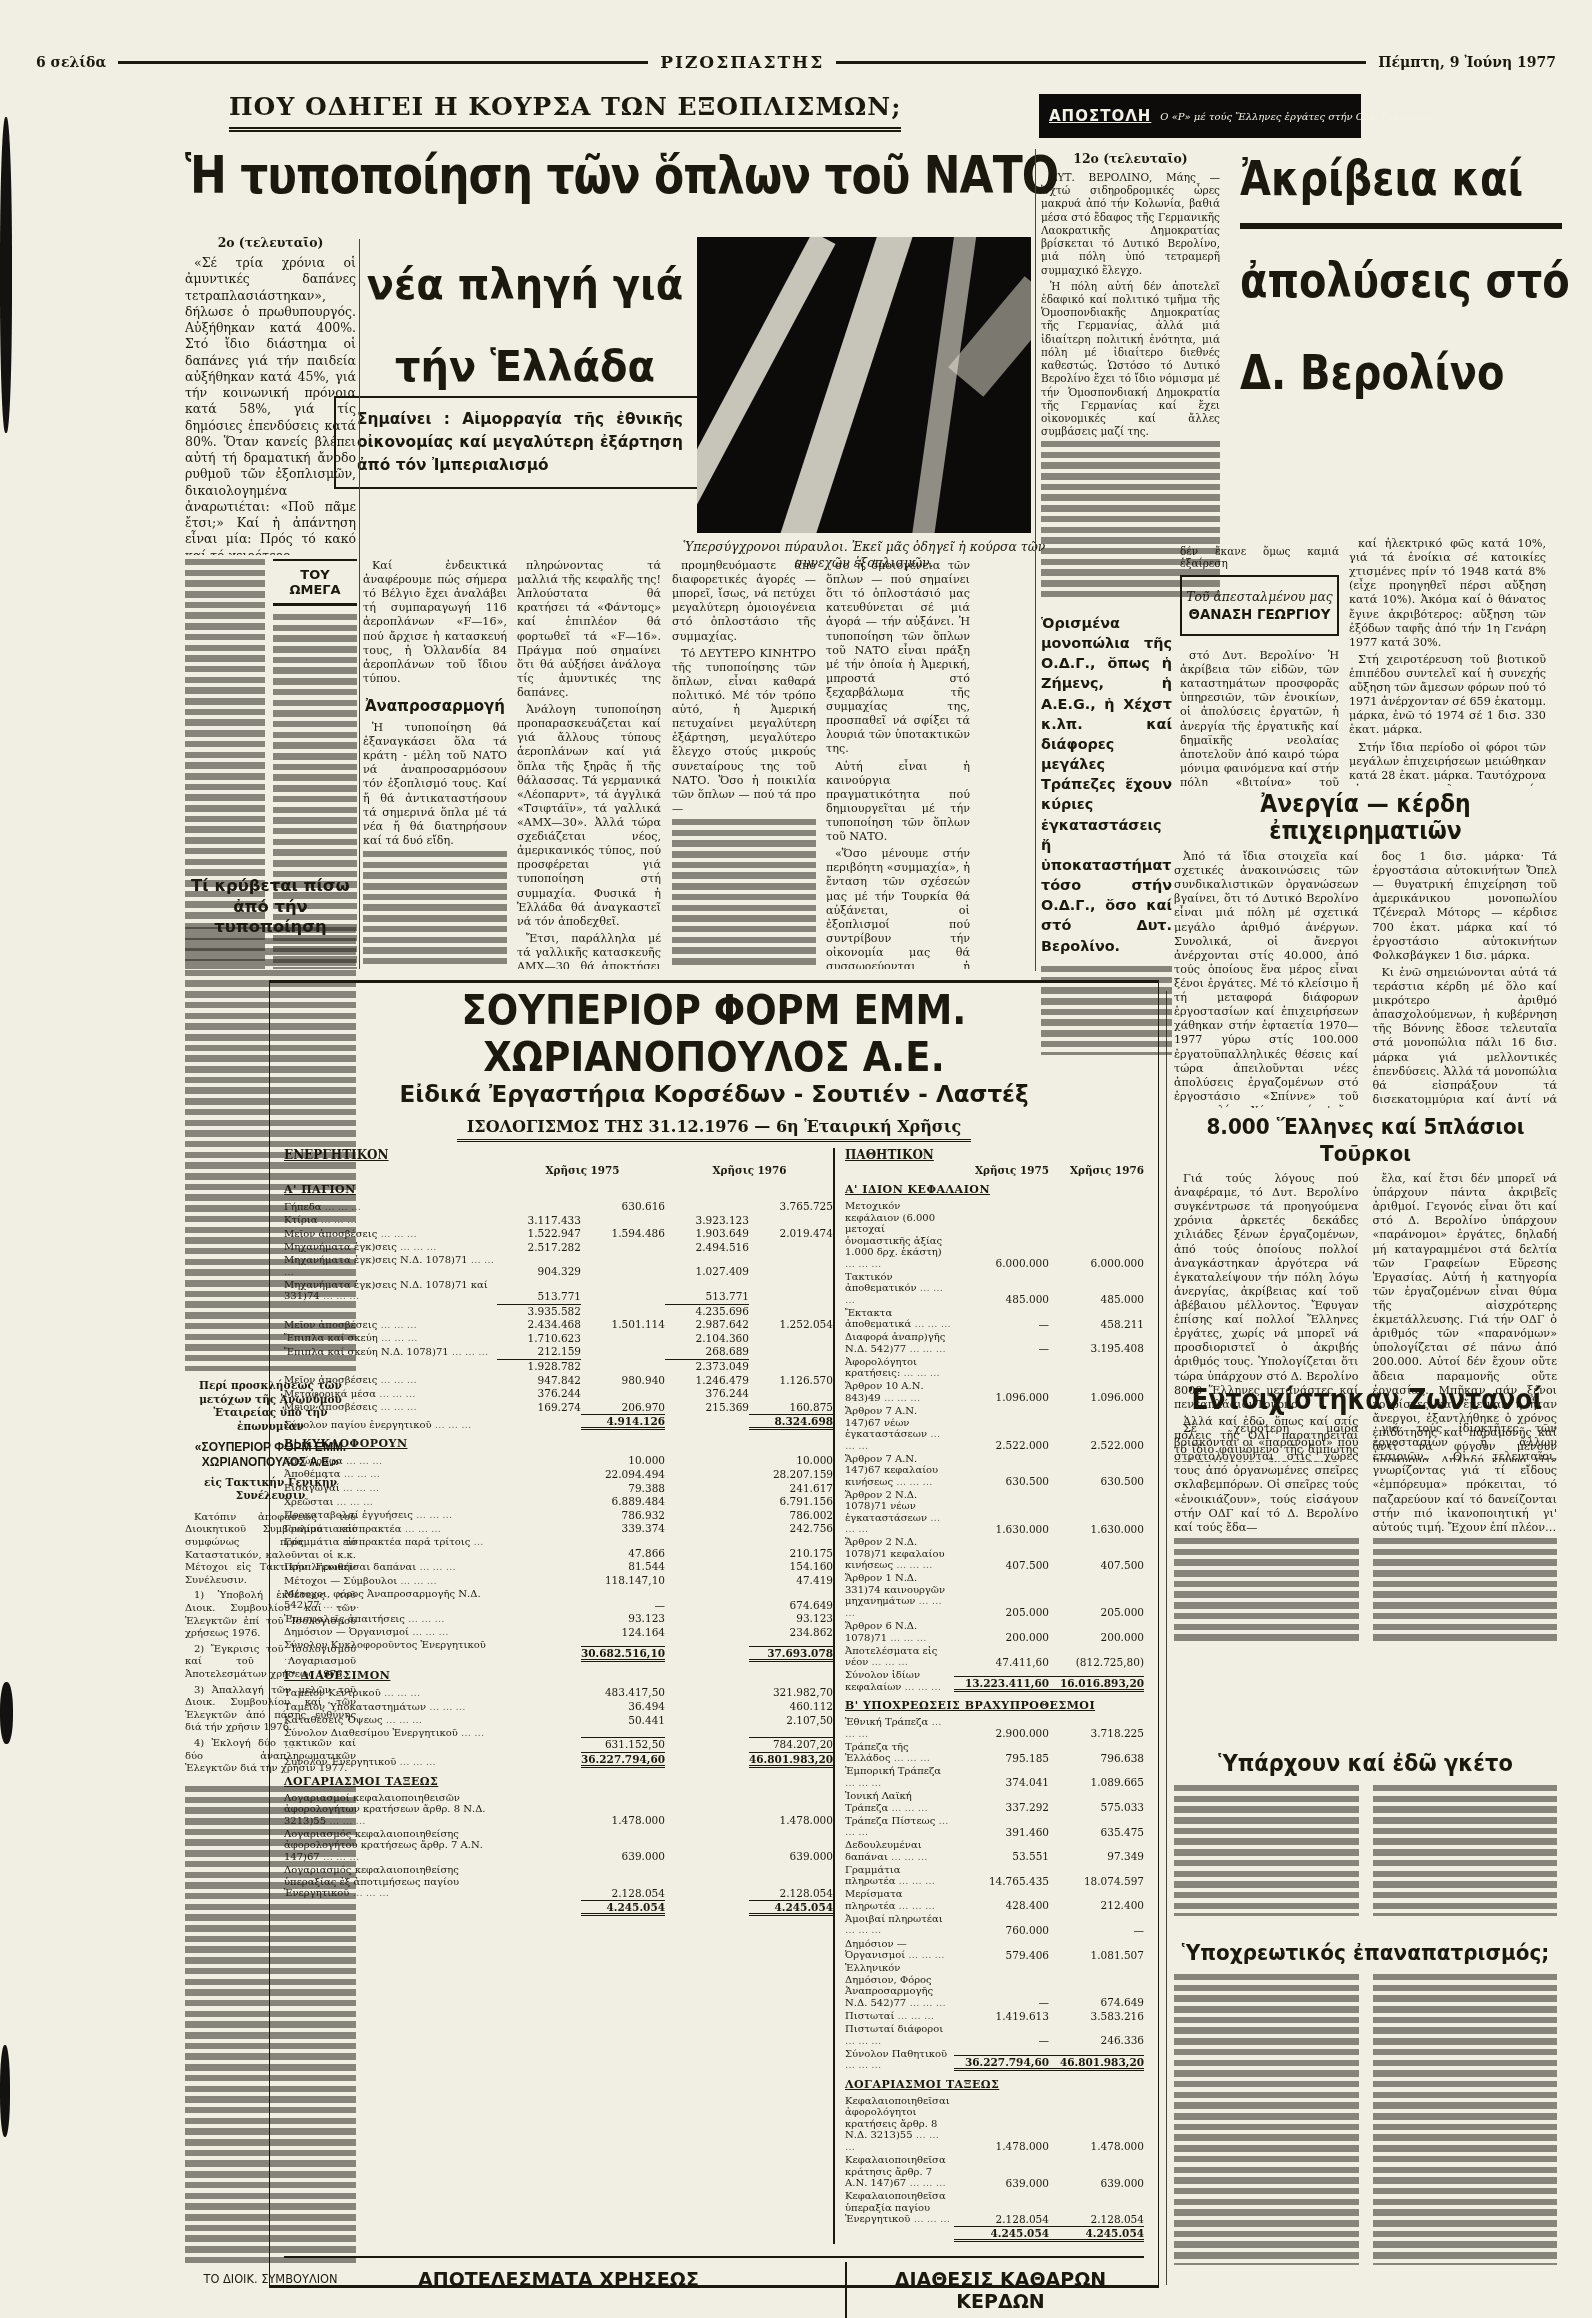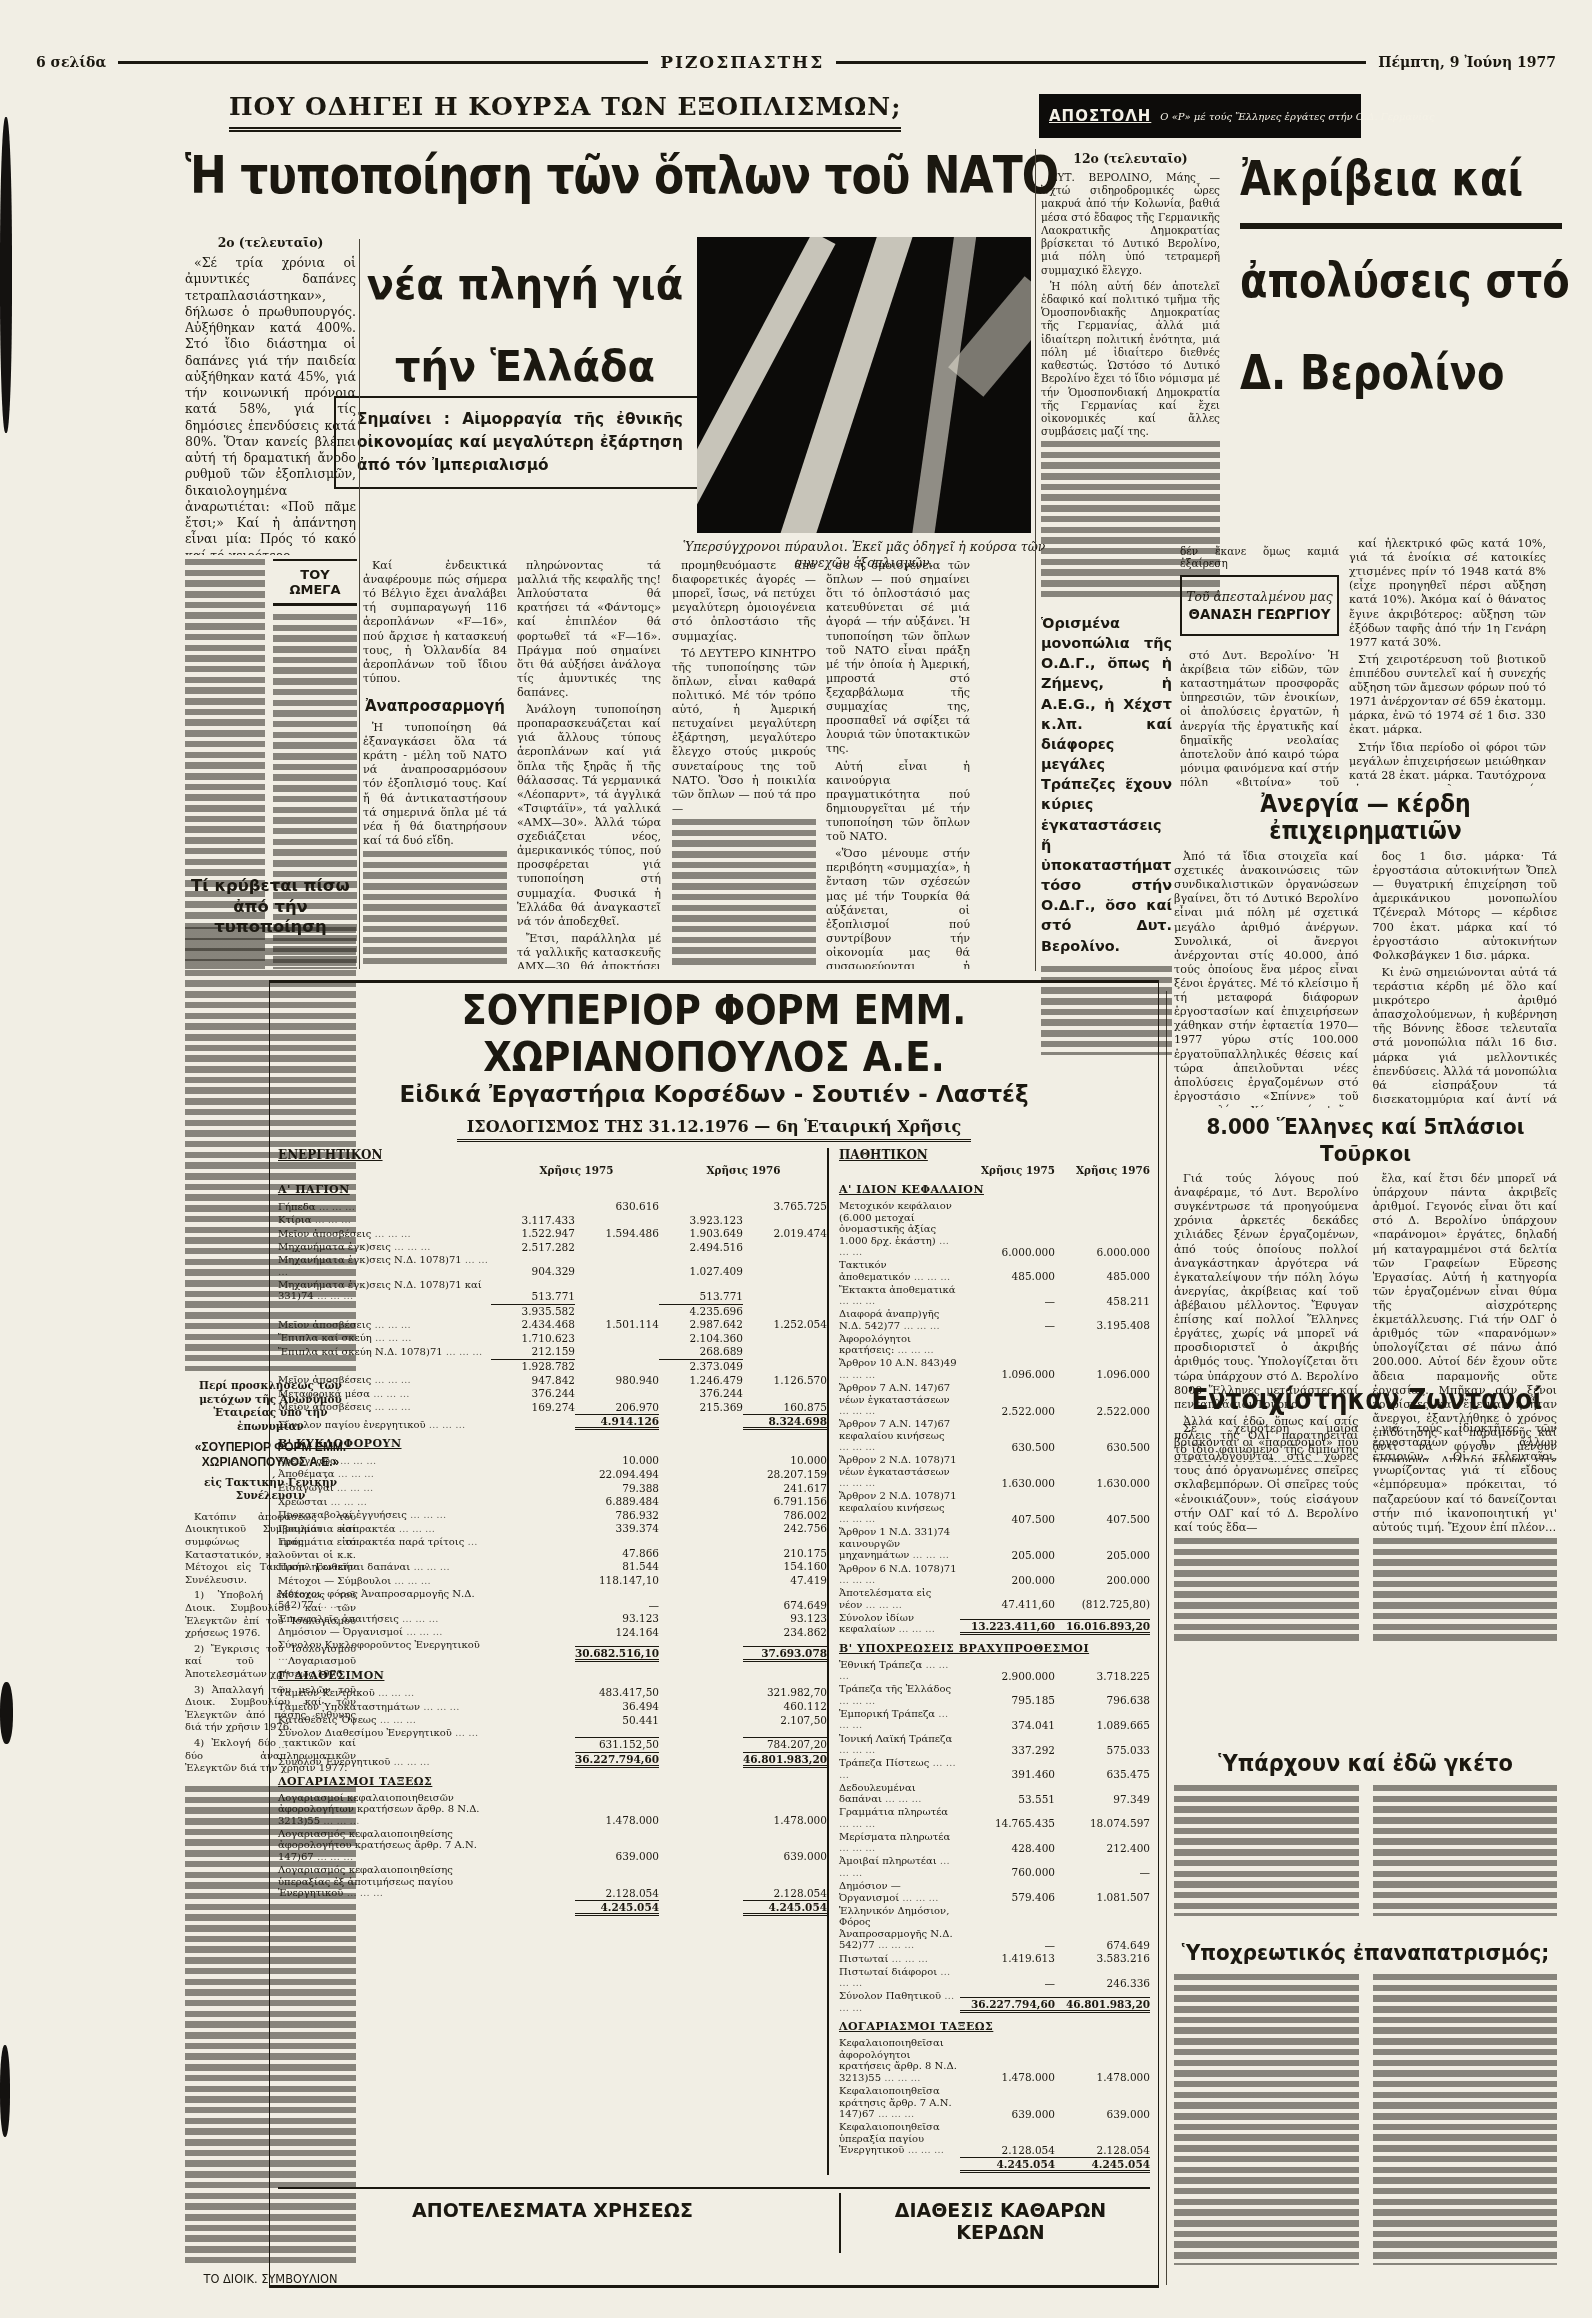--- a/index.html
+++ b/index.html
@@ -41,21 +41,21 @@
   #berlinRule{height:6px;background:#1b1810;margin:26px 0 24px;}
   #pullquote{font-family:"DejaVu Sans",sans-serif;font-weight:bold;font-size:14.4px;line-height:1.4;text-align:justify;}
   #bylineBox{border:2px solid #1b1810;text-align:center;padding:12px 4px;}
   #bylineBox .pre{font-style:italic;font-size:12.4px;}
   #bylineBox .name{font-weight:bold;font-size:13.4px;margin-top:3px;font-family:"DejaVu Sans",sans-serif;}
   .bylinePre{font-size:10.5px;text-align:justify;margin-bottom:6px;}
   .secH{font-family:"DejaVu Sans",sans-serif;font-weight:bold;text-align:center;transform:scaleY(1.1);}
   .twocol{display:flex;gap:14px;}
   .twocol>div{flex:1;overflow:hidden;}
   
-  #ad{border:3px solid #1b1810;border-left-width:1px;border-right-width:1px;padding:8px 8px 10px;
+  #ad{border:3px solid #1b1810;border-left-width:1px;border-right-width:1px;padding:8px 14px 10px;
       display:flex;flex-direction:column;box-sizing:border-box;}
   .ad-title{font-size:37px;text-align:center;transform:scaleY(1.08);}
   .ad-sub{font-size:23px;text-align:center;margin-top:4px;}
   .ad-stmt{font-weight:bold;font-size:16px;text-align:center;margin:10px auto 4px;
            border-bottom:3px double #1b1810;padding:0 10px 3px;display:table;}
   .balance{display:flex;margin-top:2px;}
   .bal-left{width:549px;}
   .bal-right{flex:1;border-left:2px solid #1b1810;padding-left:10px;}
   .bal-title{font-weight:bold;font-size:12px;text-decoration:underline;margin-bottom:2px;}
   .colhead{display:flex;font-weight:bold;font-size:10.4px;margin:2px 0 4px;}

